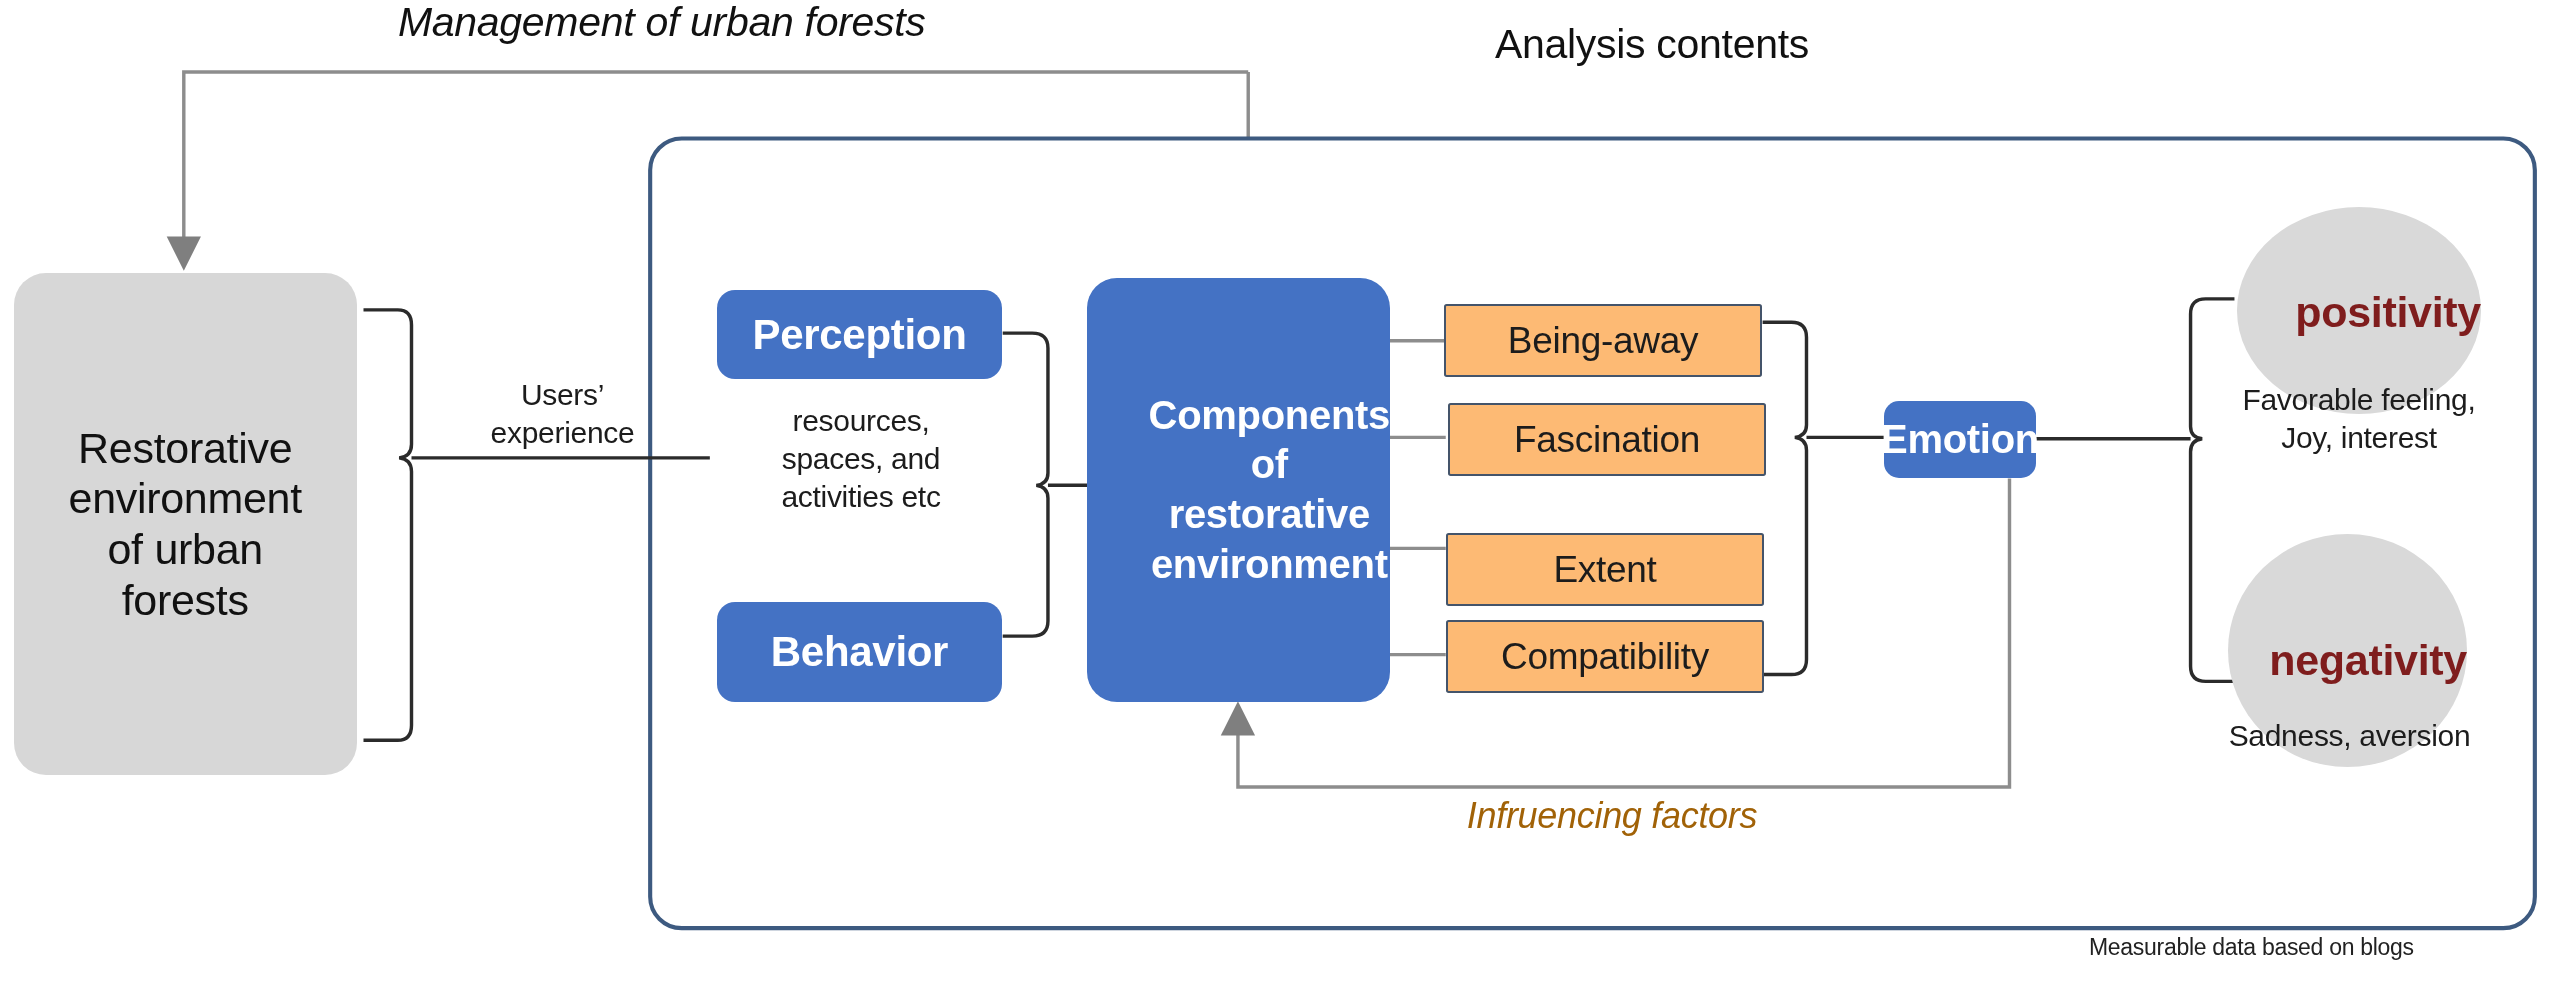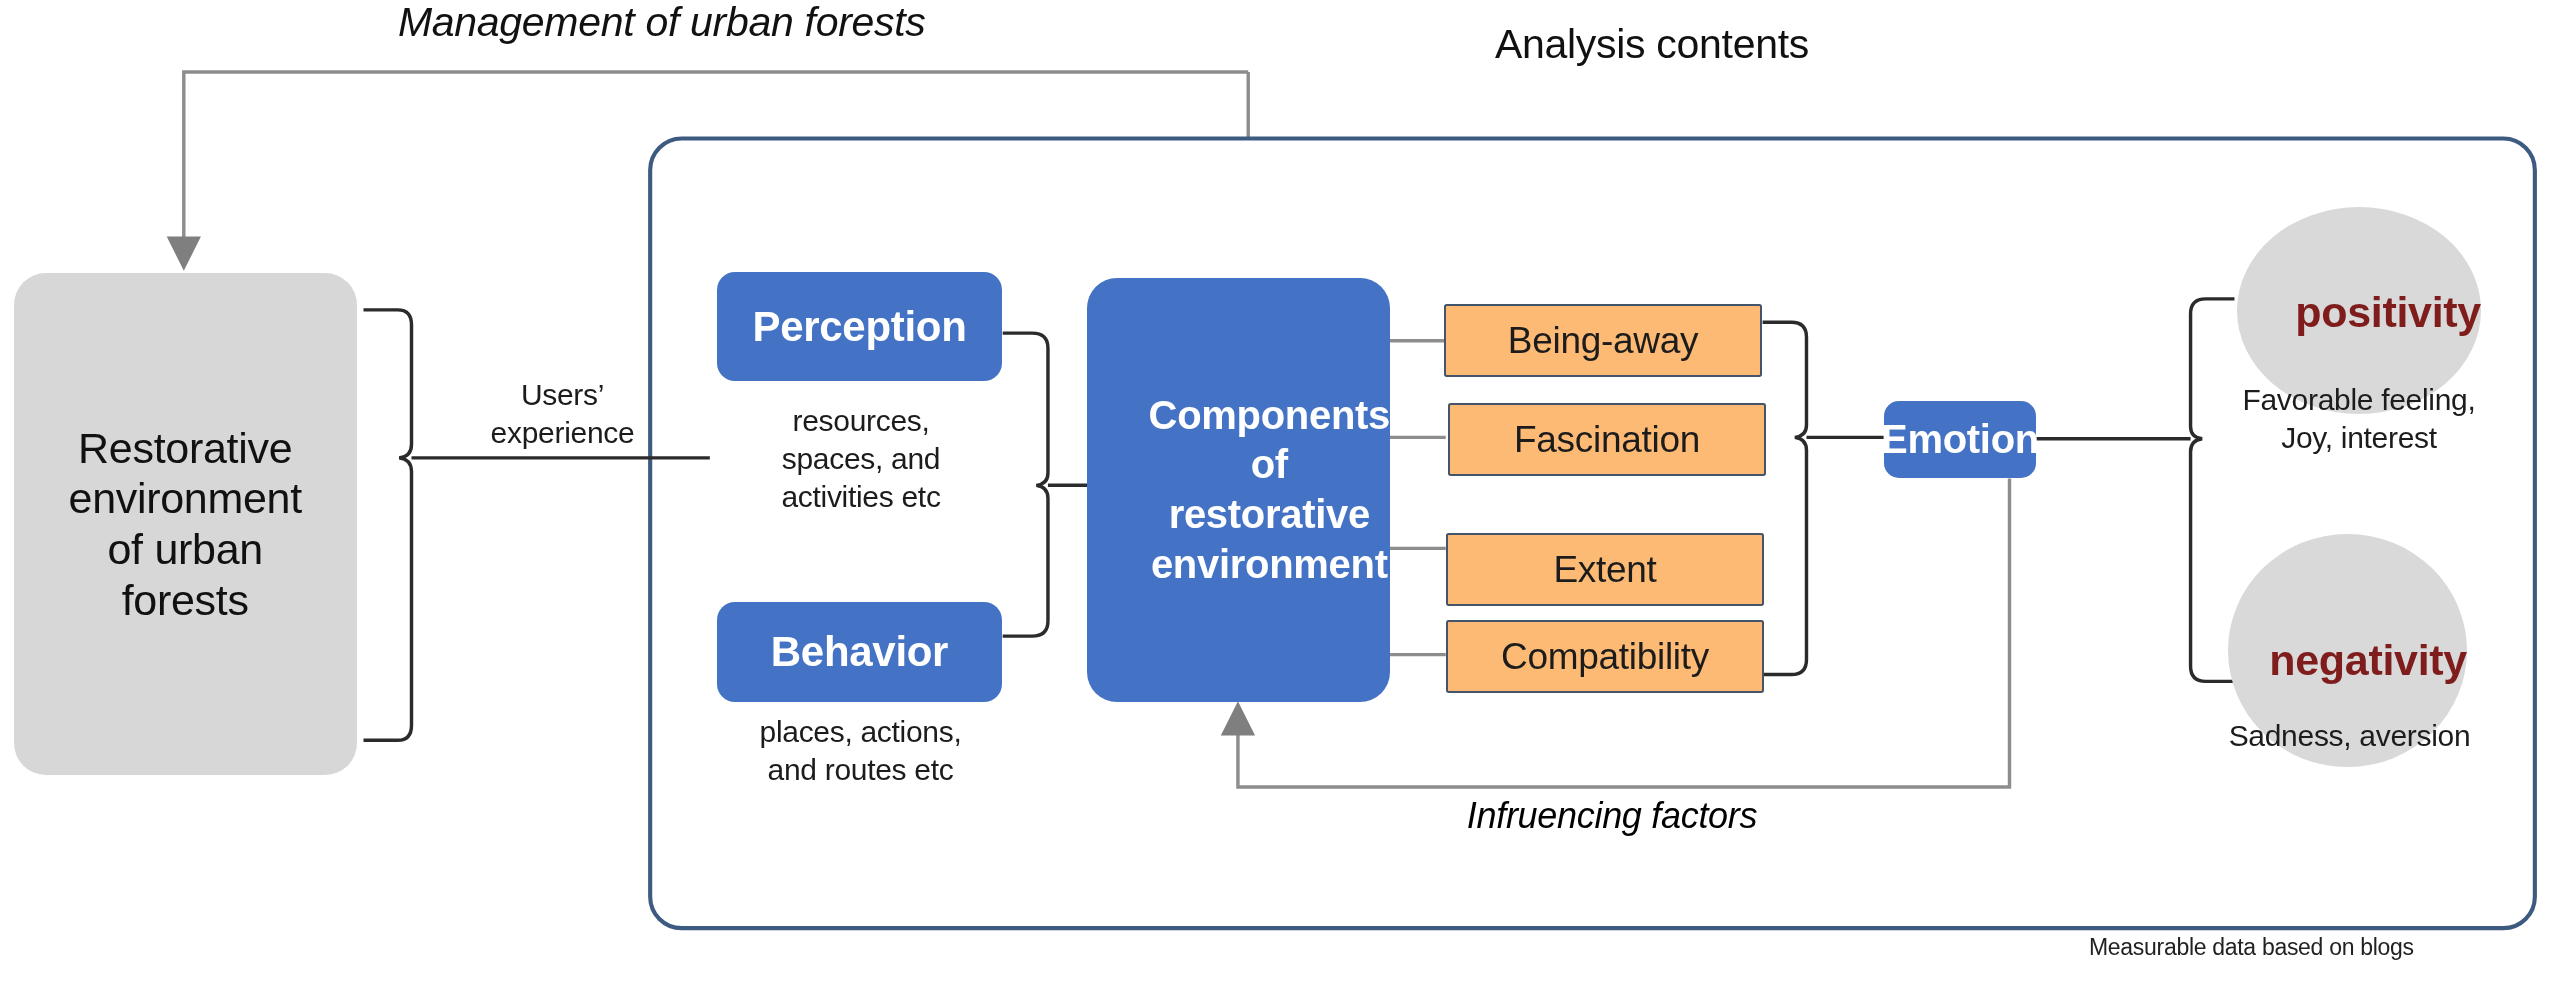--- a/index.html
+++ b/index.html
@@ -25,21 +25,21 @@
              color:#1c1c1c;font-size:37px;letter-spacing:-0.3px;}
 
   .circle{background:#d9d9d9;border-radius:50%;}
   .circle-label{position:absolute;color:#7f1d1d;font-weight:bold;
                 font-size:43px;letter-spacing:-0.3px;text-align:right;}
   .circle-sub{position:absolute;color:#1c1c1c;font-size:30px;
               line-height:1.28;letter-spacing:-0.3px;text-align:center;}
 
   .caption{position:absolute;color:#222;font-size:32px;line-height:1.22;
            letter-spacing:-0.3px;text-align:center;}
-  .ital{font-style:italic;font-size:36px;color:#000000;}
+  .ital{font-style:italic;font-size:36px;color:#a16207;}
   .title{position:absolute;color:#111;font-size:41px;letter-spacing:-0.3px;}
   .plain{position:absolute;color:#1c1c1c;font-size:30px;line-height:1.26;
          letter-spacing:-0.3px;text-align:center;}
   .footnote{position:absolute;color:#222;font-size:23px;letter-spacing:-0.3px;}
 </style>
 </head>
 <body>
 
 <div id="stage">
 
@@ -108,35 +108,31 @@
       <div>of urban</div>
       <div>forests</div>
     </div>
   </div>
 
   <div class="plain" style="left:439px;top:376px;width:247px;">
     <div>Users’</div>
     <div>experience</div>
   </div>
 
-  <div class="node blue-box" style="left:717px;top:272px;width:285px;height:109px;text-align:center;">
+  <div class="node blue-box" style="left:717px;top:290px;width:285px;height:89px;text-align:center;">
     <span>Perception</span>
   </div>
   <div class="plain" style="left:710px;top:402px;width:302px;">
     <div>resources,</div>
     <div>spaces, and</div>
     <div>activities etc</div>
   </div>
 
   <div class="node blue-box" style="left:717px;top:602px;width:285px;height:100px;">
     <span>Behavior</span>
-  </div>
-  <div class="plain" style="left:706px;top:713px;width:309px;">
-    <div>places, actions,</div>
-    <div>and routes etc</div>
   </div>
 
   <div class="node blue-center" style="left:1087px;top:278px;width:303px;height:424px;">
     <div>
       <div>Components</div>
       <div>of</div>
       <div>restorative</div>
       <div>environment</div>
     </div>
   </div>

